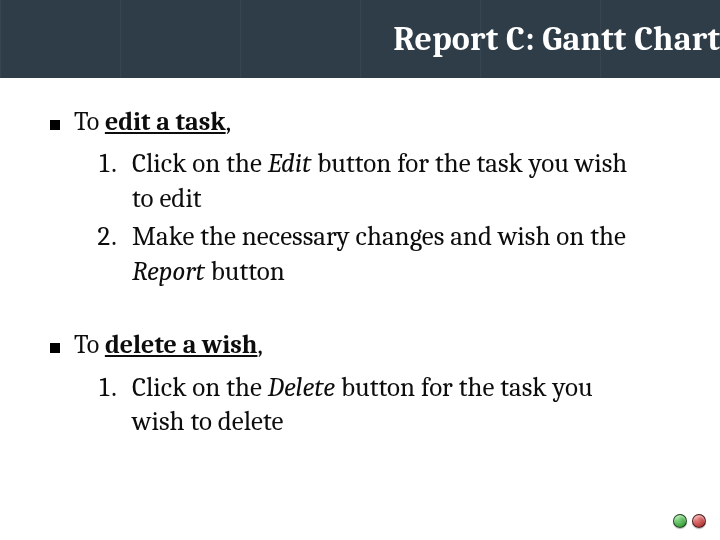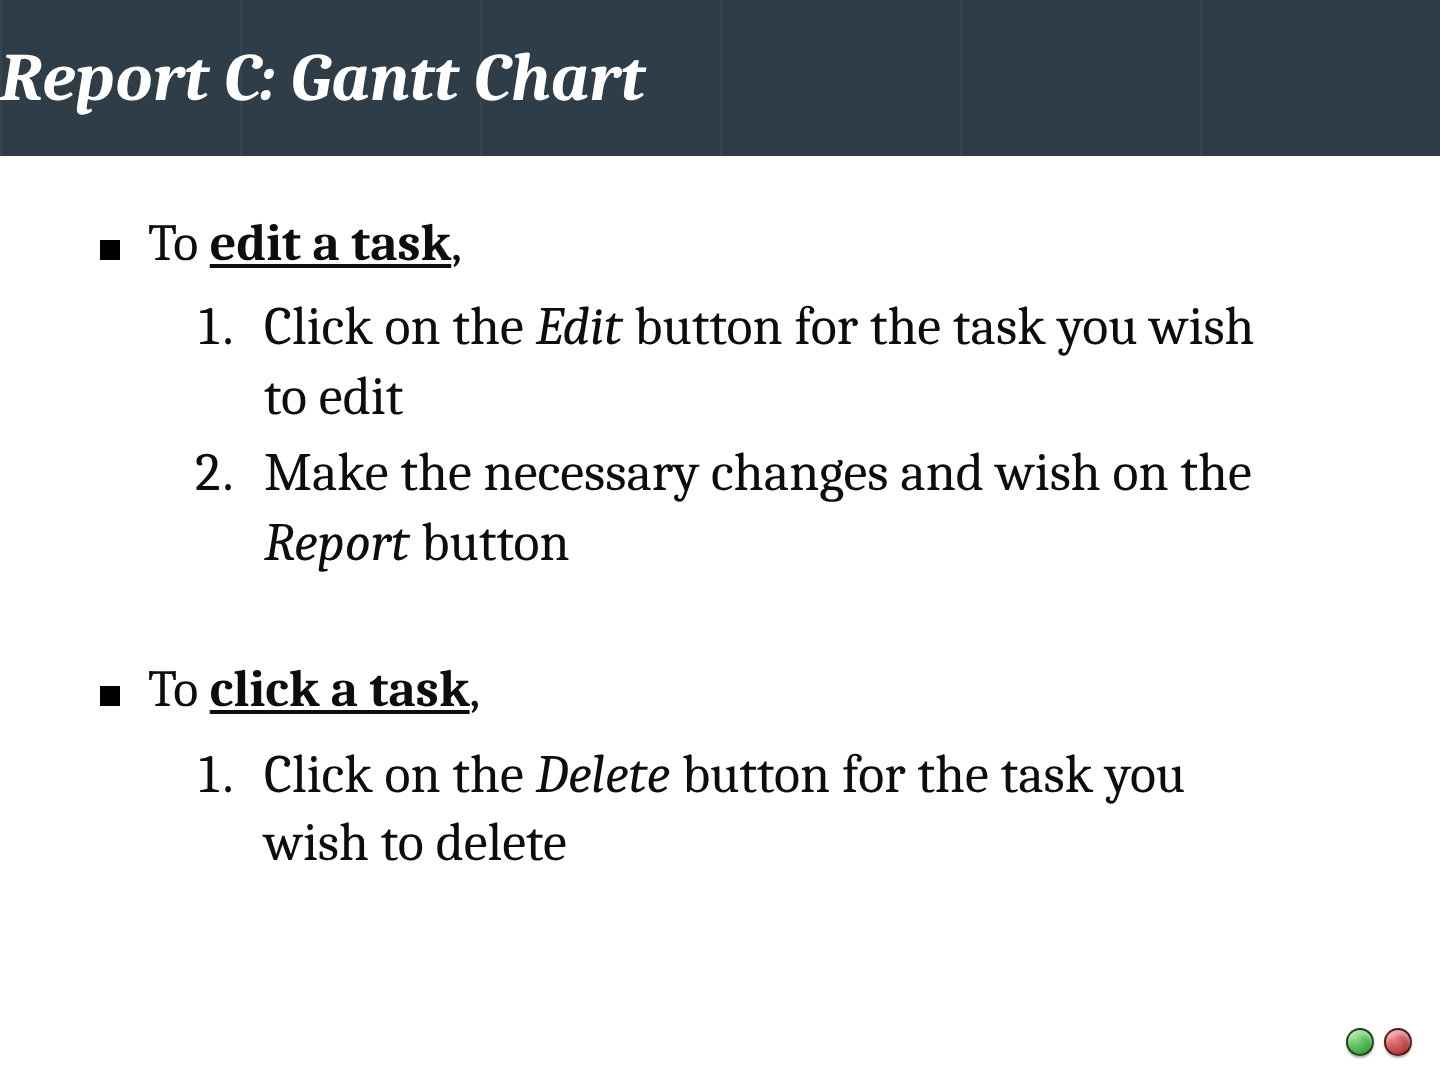--- a/index.html
+++ b/index.html
@@ -12,22 +12,21 @@
   .header-band {
     width: 100%;
     height: 78px;
     background: #2e3d48;
     background-image:
       linear-gradient(90deg, rgba(255,255,255,0.04) 0 1px, transparent 1px 100%),
       linear-gradient(0deg, rgba(255,255,255,0.04) 0 1px, transparent 1px 100%);
     background-size: 120px 120px, 120px 120px;
     display: flex;
     align-items: center;
-    justify-content: flex-start;
-    font-style: italic;
+    justify-content: flex-end;
   }
   .header-title {
     color: #ffffff;
     font-size: 34px;
     font-weight: 700;
     letter-spacing: 0.2px;
   }
   .content {
     padding: 28px 70px 0 50px;
     color: #0d0d0d;
@@ -98,21 +97,21 @@
       <span>Click on the </span><span class="kw-italic">Edit</span><span> button for the task you wish to edit</span>
     </li>
     <li>
       <span>Make the necessary changes and wish on the </span><span class="kw-italic">Report</span><span> button</span>
     </li>
   </ol>
 
   <div class="bullet-row second">
     <span class="square-bullet"></span>
     <span class="bullet-lead">
-      <span>To </span><span class="action-phrase">click a task</span><span>,</span>
+      <span>To </span><span class="action-phrase">delete a wish</span><span>,</span>
     </span>
   </div>
 
   <ol class="num-list">
     <li>
       <span>Click on the </span><span class="kw-italic">Delete</span><span> button for the task you wish to delete</span>
     </li>
   </ol>
 
 </div>

